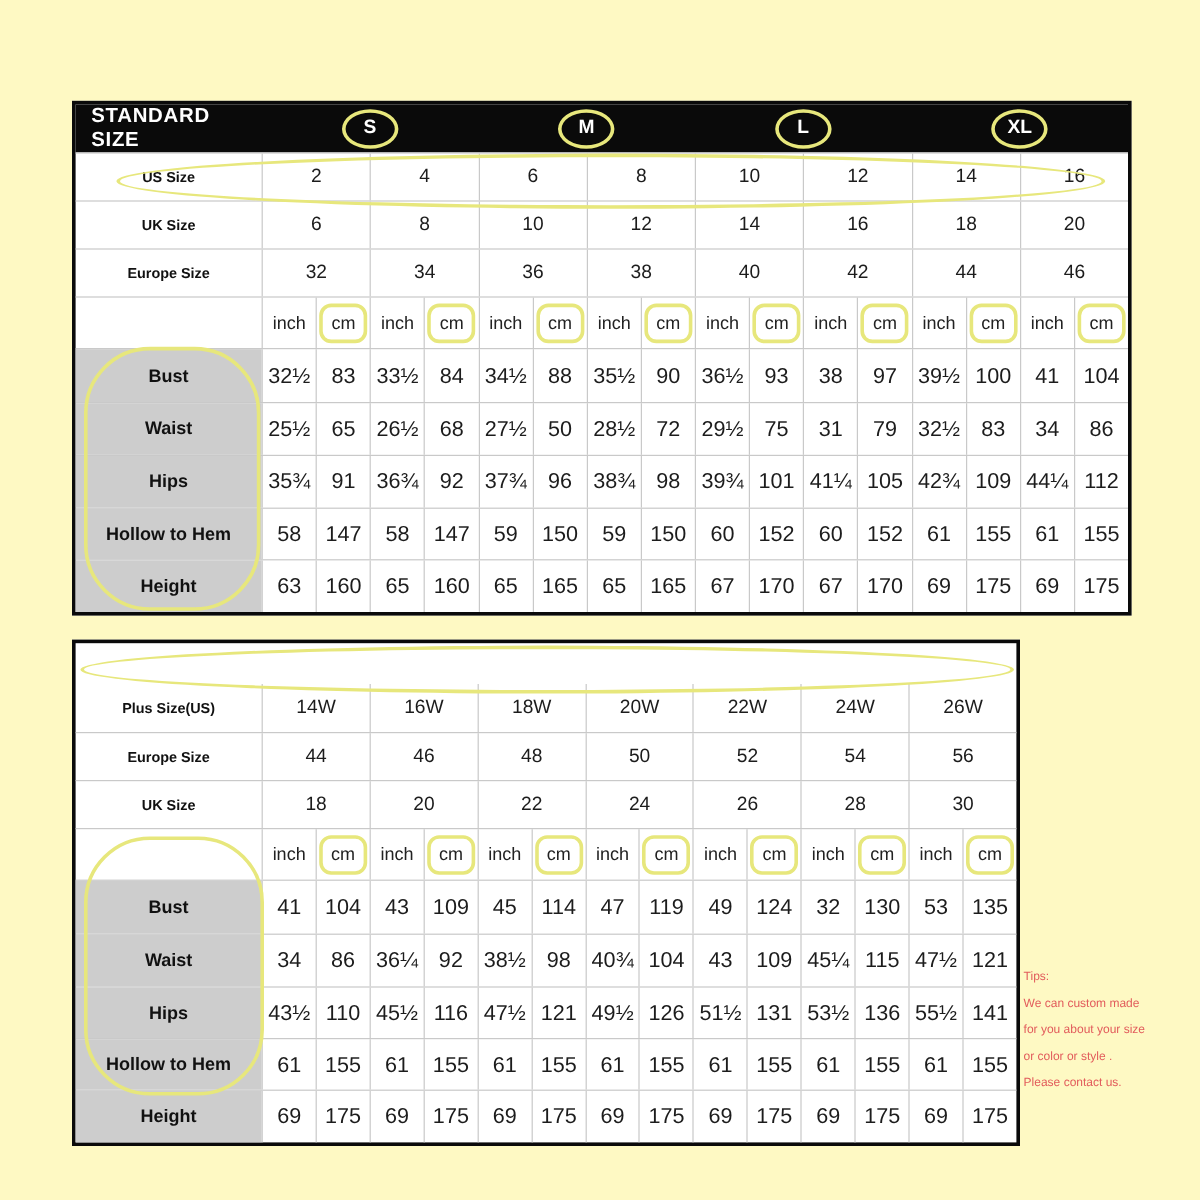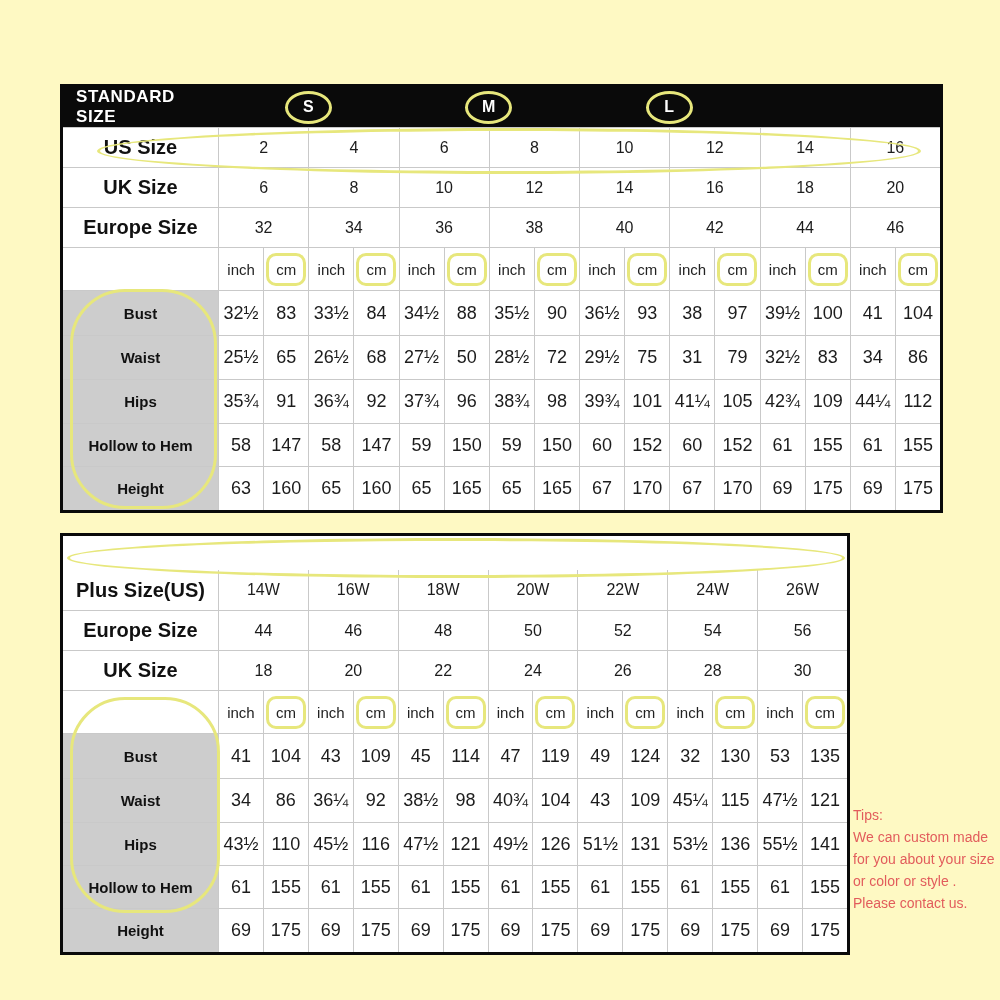--- a/index.html
+++ b/index.html
@@ -19,59 +19,62 @@
 
   .row{display:grid;position:relative;border-top:1px solid var(--grid);}
   .t1 .row{grid-template-columns:155px repeat(16,1fr);}
   .t1 .row.header{grid-template-columns:155px repeat(4,1fr);border-top:none;background:var(--black);height:40px;}
   .t2 .row{grid-template-columns:155px repeat(14,1fr);}
   .row.no-top{border-top:none;margin-top:34px;}
   .t1 .size-row .cell.val, .t2 .size-row .cell.val{grid-column:span 2;}
 
   .cell{display:flex;align-items:center;justify-content:center;border-left:1px solid var(--grid);color:#1c1c1c;overflow:hidden;}
   .cell:first-child{border-left:none;}
-  .cell.label{font-weight:700;font-size:20px;color:#111;}
+  .cell.label{font-weight:700;font-size:12px;color:#111;}
   .cell.gray{background:var(--label-bg);font-size:15px;text-align:right;}
   .cell.val{font-size:16px;}
   .cell.mval{font-size:18px;}
   .cell.unit{font-size:15px;color:#222;}
 
   .htitle{justify-content:flex-start;padding-left:13px;color:#fff;font-weight:700;font-size:17px;letter-spacing:.6px;border-left:none;}
   .badge-slot{display:flex;align-items:center;justify-content:center;}
   .oval{width:47px;height:33px;border:3px solid var(--yellow);border-radius:50%;display:flex;align-items:center;justify-content:center;color:#fff;font-weight:700;font-size:16px;}
 
   .cmbadge{display:inline-flex;align-items:center;justify-content:center;min-width:34px;height:33px;padding:0 7px;border:3px solid var(--yellow);border-radius:10px;}
 
   .ann{position:absolute;border:3px solid var(--yellow);pointer-events:none;z-index:3;background:transparent;}
   .ellipse{border-radius:50%;}
   .roundbox{border-radius:55px;}
   .us-row-ellipse{left:34px;top:41px;width:824px;height:46px;}
   .std-label-highlight{left:7px;top:202px;width:147px;height:220px;}
   .plus-row-ellipse{left:4px;top:2px;width:778px;height:40px;}
   .plus-label-highlight{left:7px;top:161px;width:150px;height:216px;}
 
-  .tips{position:absolute;left:853px;top:804px;width:146px;color:var(--tips);font-size:14px;line-height:22px;}
+  .tips{position:absolute;left:853px;top:804px;width:146px;color:var(--tips);font-size:10px;line-height:22px;}
   .tips .tips-title{margin-bottom:0;}
 </style>
 </head>
 <body>
 
 <div class="canvas">
 
   <section class="table t1" id="standard-table">
     <div class="row header">
       <div class="cell htitle">STANDARD SIZE</div>
       <div class="badge-slot">
         <span class="oval">S</span>
       </div>
       <div class="badge-slot">
         <span class="oval">M</span>
       </div>
       <div class="badge-slot">
         <span class="oval">L</span>
+      </div>
+      <div class="badge-slot">
+        <span class="oval">XL</span>
       </div>
     </div>
     <div class="ann ellipse us-row-ellipse"></div>
     <div class="ann roundbox std-label-highlight"></div>
   <div class="row size-row" style="height: 40px;">
         <div class="cell label">US Size</div>
         <div class="cell val">2</div>
         <div class="cell val">4</div>
         <div class="cell val">6</div>
         <div class="cell val">8</div>

